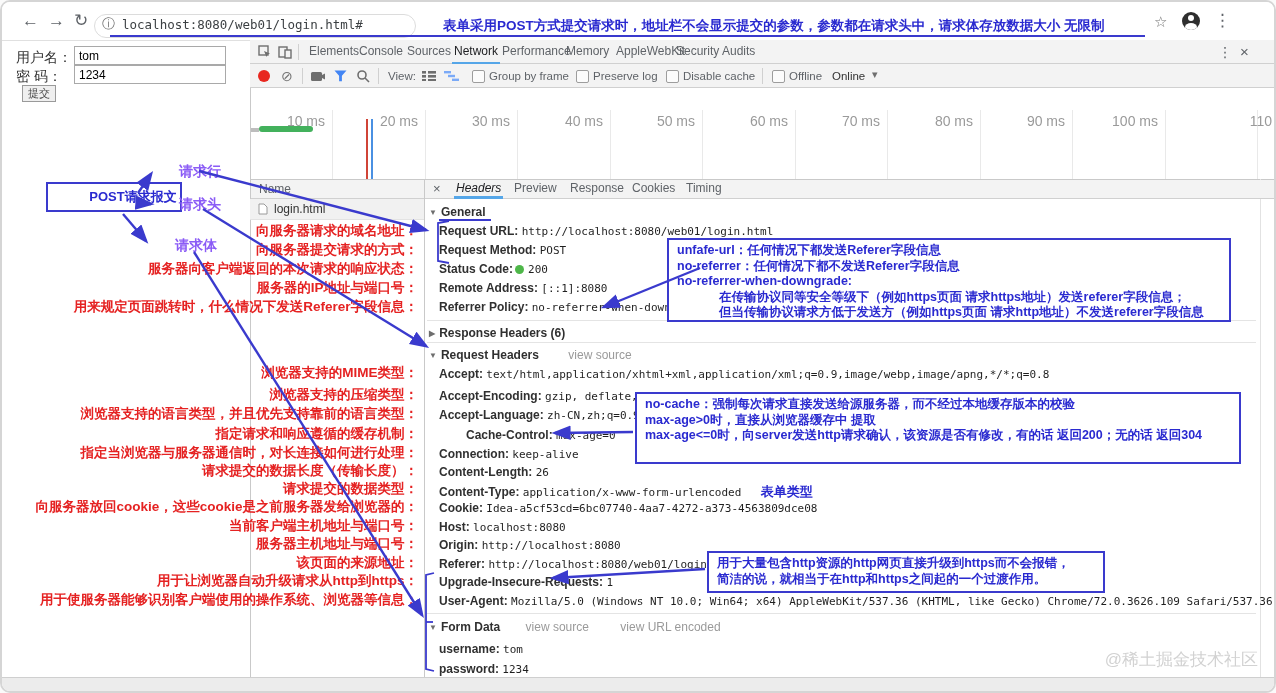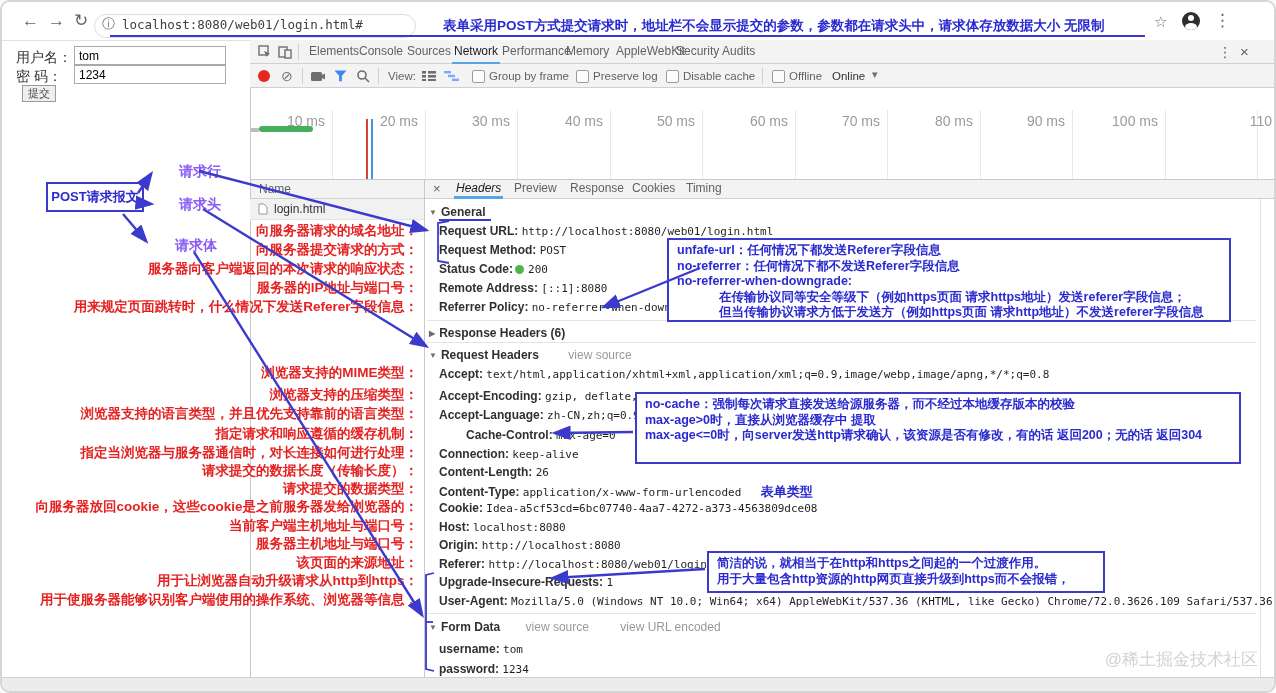--- a/index.html
+++ b/index.html
@@ -35,21 +35,21 @@
   .hv{font-family:"DejaVu Sans Mono",monospace;font-size:11px;color:#1f1f1f;}
   .dot-green{display:inline-block;width:9px;height:9px;border-radius:50%;background:#4eb749;
              margin:0 4px -1px 2px;}
   .hsep{position:absolute;left:425px;right:18px;height:1px;background:#e4e4e4;}
   
   .red-note{position:absolute;right:856px;color:#e52222;font-weight:bold;font-size:13.5px;white-space:nowrap;z-index:30;}
   .blab{position:absolute;color:#8b5cf6;font-weight:bold;font-size:14px;white-space:nowrap;z-index:30;margin-left:25px;}
   .bluebox{position:absolute;border:2px solid #3a3acd;background:#fff;color:#2a2ad0;font-size:12.5px;
            line-height:15.5px;padding:3px 8px;z-index:35;white-space:nowrap;font-weight:bold;}
   .postbox{position:absolute;left:44px;top:180px;width:94px;height:26px;border:2px solid #3a3acd;
-           color:#2a2ad0;font-size:13px;font-weight:bold;text-align:center;line-height:26px;z-index:30;}
+           color:#2a2ad0;font-size:13px;font-weight:bold;text-align:center;line-height:26px;z-index:30;padding-left:38px;}
   .overlay{position:absolute;left:0;top:0;width:1276px;height:693px;pointer-events:none;z-index:40;}
   .watermark{position:absolute;right:16px;top:646px;font-size:17px;color:#d2d2d2;z-index:20;}
   .rowsel{position:absolute;left:248px;top:197px;width:174px;height:20px;background:#f1f1f1;
           border-bottom:1px solid #e3e3e3;}
   .line{position:absolute;background:#e0e0e0;}
 </style>
 </head>
 <body>
 
 <div class="shot">
@@ -309,22 +309,22 @@
     <div>no-referrer-when-downgrade:</div>
     <div style="padding-left:42px;">在传输协议同等安全等级下（例如https页面 请求https地址）发送referer字段信息；</div>
     <div style="padding-left:42px;">但当传输协议请求方低于发送方（例如https页面 请求http地址）不发送referer字段信息</div>
   </div>
   <div class="bluebox" style="left:633px;top:390px;width:586px;height:62px;">
     <div>no-cache：强制每次请求直接发送给源服务器，而不经过本地缓存版本的校验</div>
     <div>max-age&gt;0时，直接从浏览器缓存中 提取</div>
     <div>max-age&lt;=0时，向server发送http请求确认，该资源是否有修改，有的话 返回200；无的话 返回304</div>
   </div>
   <div class="bluebox" style="left:705px;top:549px;width:378px;height:32px;">
+    <div>用于大量包含http资源的http网页直接升级到https而不会报错，</div>
     <div>简洁的说，就相当于在http和https之间起的一个过渡作用。</div>
-    <div>用于大量包含http资源的http网页直接升级到https而不会报错，</div>
   </div>
 
   <svg class="overlay" viewBox="0 0 1276 693">
     <defs>
       <marker id="ah" markerWidth="9" markerHeight="8" refX="6.5" refY="3" orient="auto">
         <path d="M0,0 L8,3 L0,6 z" fill="#3a3acd"></path>
       </marker>
     </defs>
 
     <line x1="108" y1="34" x2="1143" y2="34" stroke="#3a3acd" stroke-width="2"></line>

